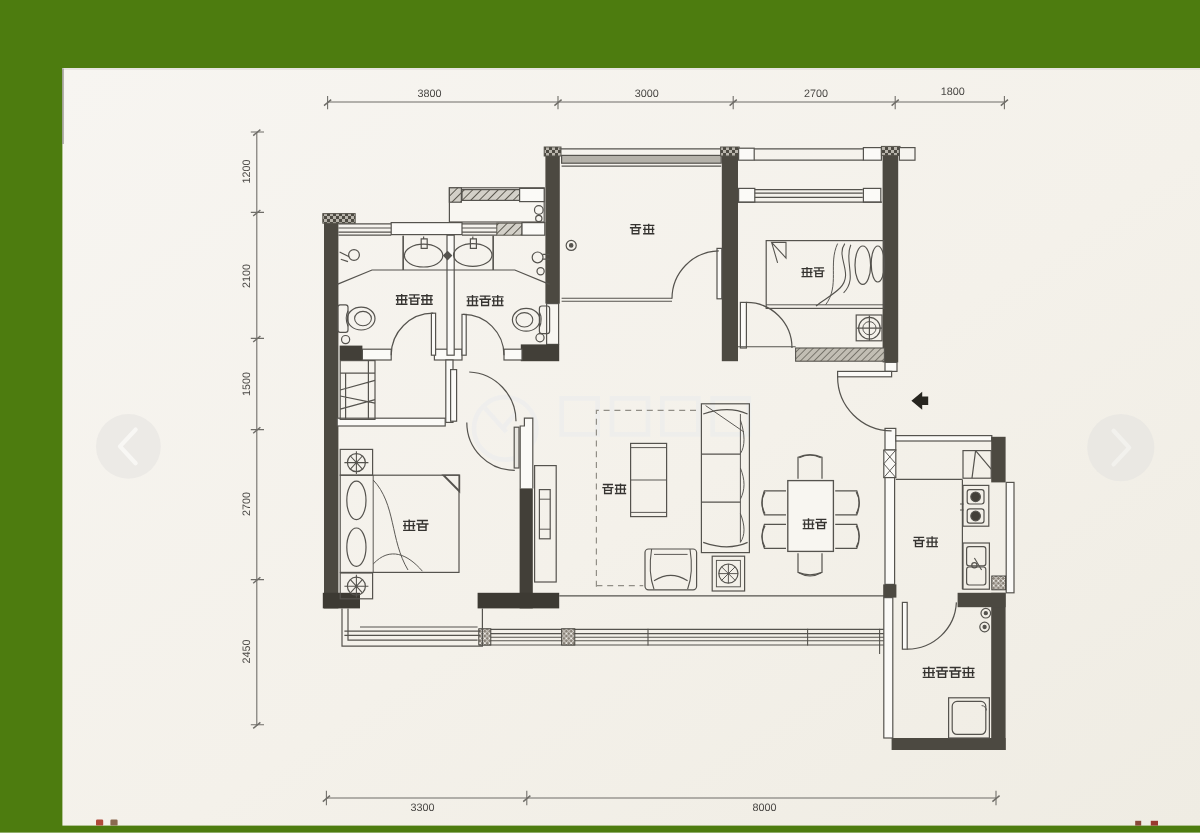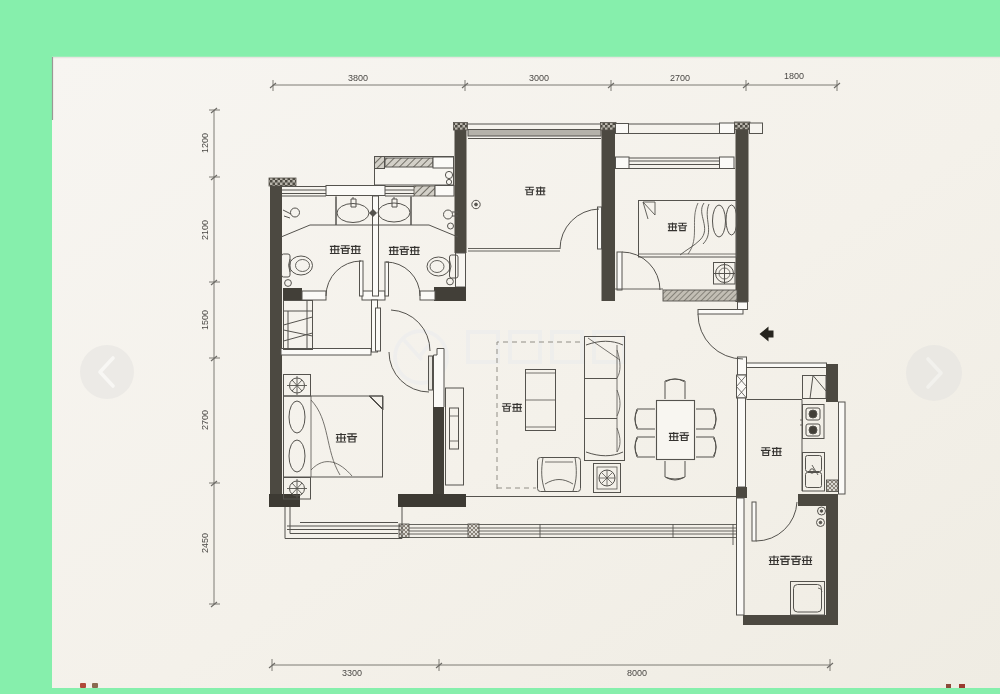--- a/index.html
+++ b/index.html
@@ -1,16 +1,16 @@
 <!DOCTYPE html>
 <html><head>
 <meta charset="utf-8">
 <style>
   html,body{margin:0;padding:0;background:#ffffff;}
-  #stage{position:relative;width:1000px;height:694px;overflow:hidden;background:#86efac;
+  #stage{position:relative;width:1000px;height:694px;overflow:hidden;background:#4d7c0f;
          font-family:"Liberation Sans", sans-serif;}
 </style>
 </head>
 <body>
 <div id="stage">
 <svg width="1000" height="694" viewBox="0 0 1000 694">
 <defs>
   <linearGradient id="paper" x1="0" y1="0" x2="1" y2="1">
     <stop offset="0" stop-color="#f7f5f1"></stop>
     <stop offset="0.55" stop-color="#f4f1ea"></stop>

